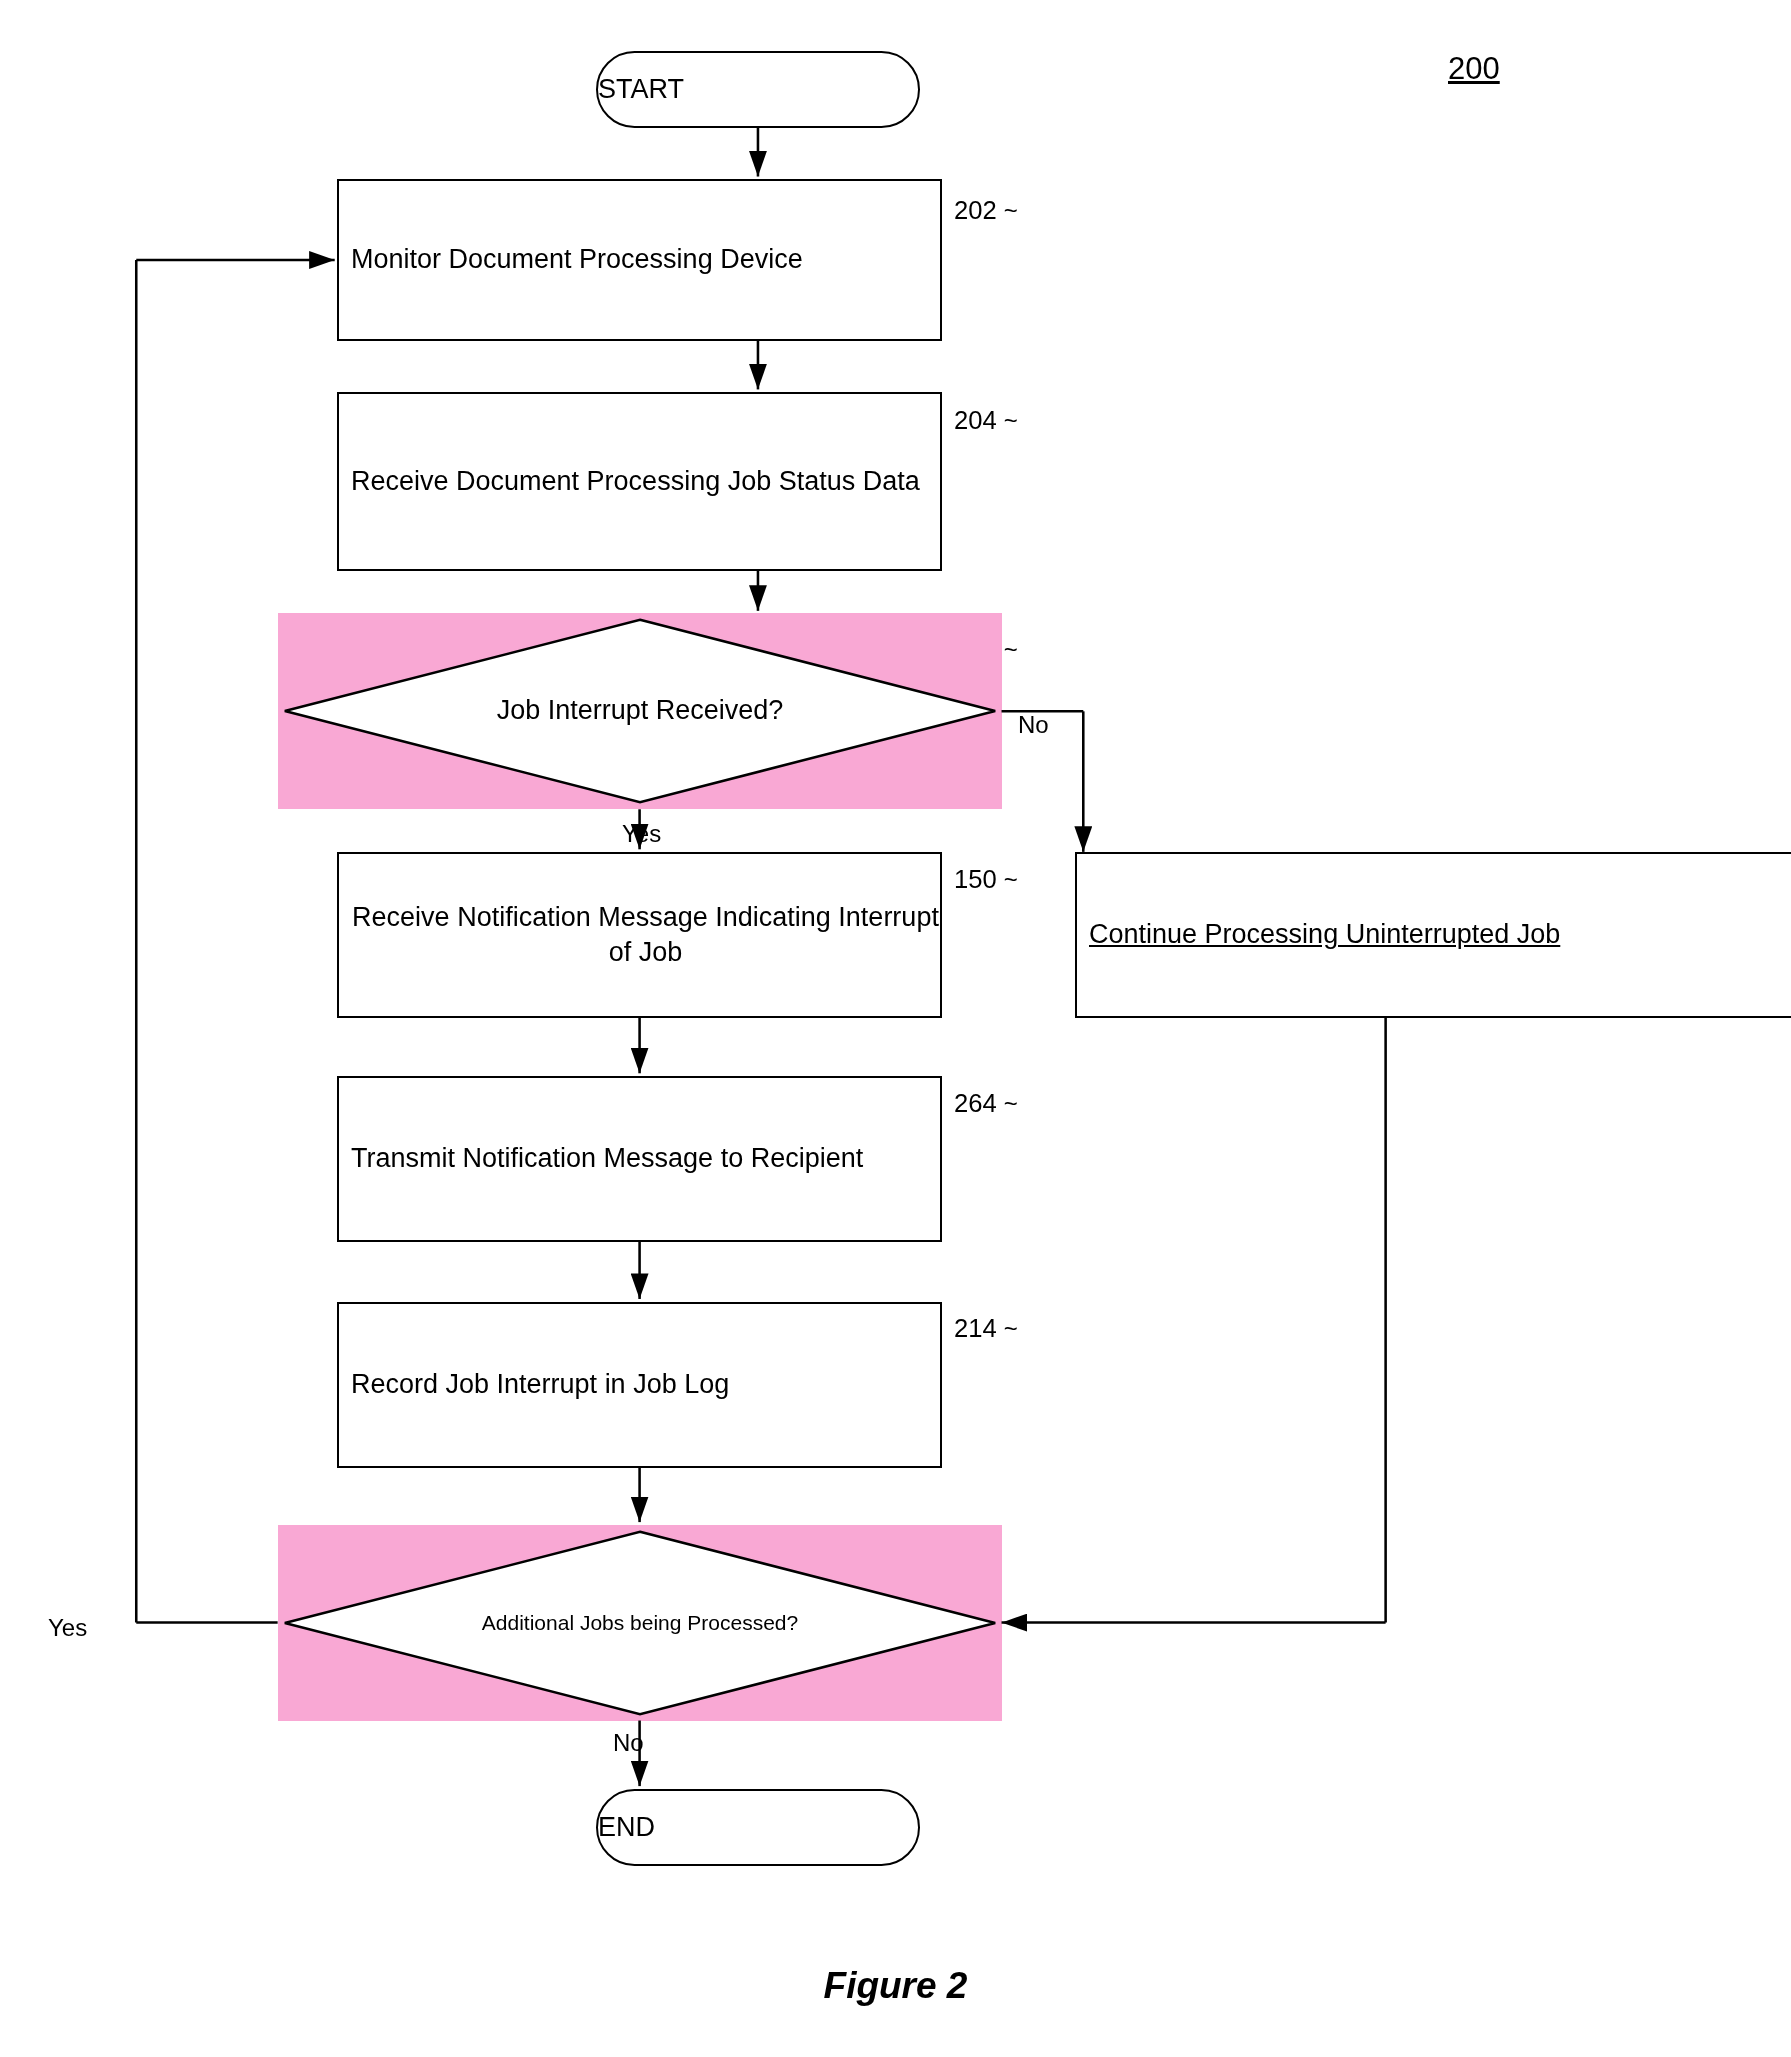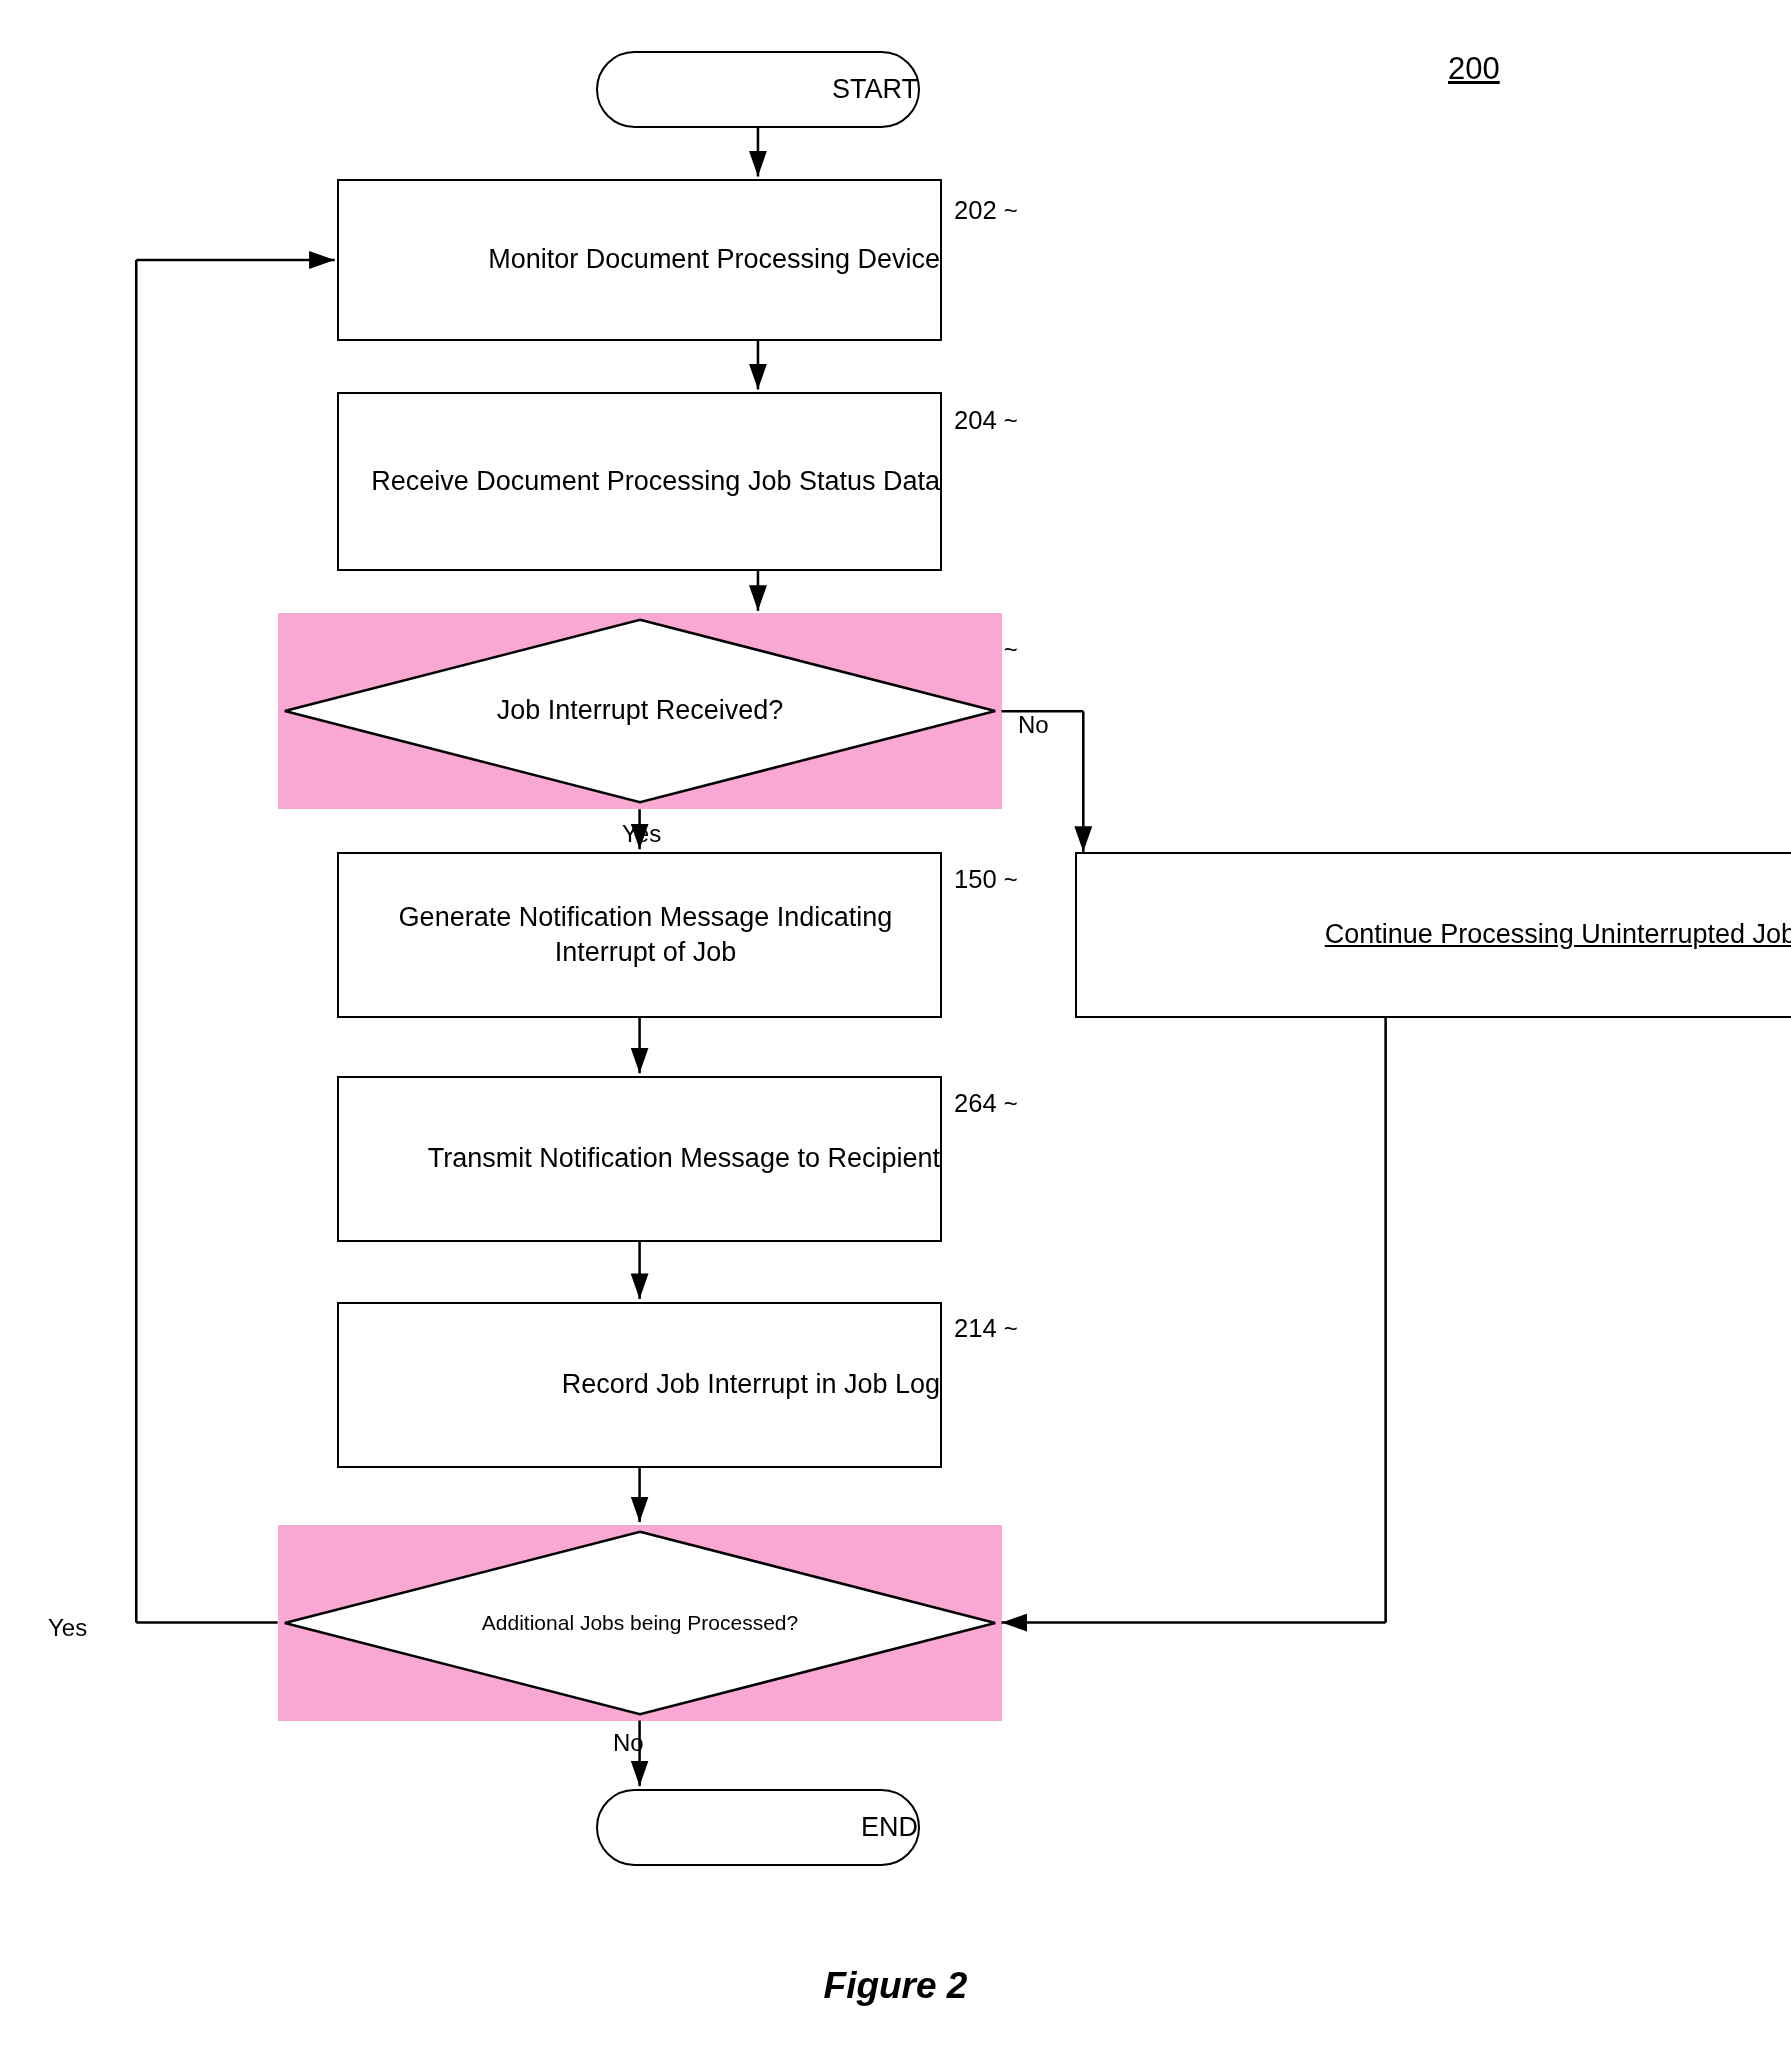--- a/index.html
+++ b/index.html
@@ -21,21 +21,21 @@
       position: absolute;
       font-size: 24px;
       color: #000;
     }
     .fc-node {
       position: absolute;
       border: 2.6px solid #000;
       background: #fff;
       display: flex;
       align-items: center;
-      justify-content: flex-end;
+      justify-content: flex-start;
       text-align: center;
       font-size: 27px;
       line-height: 1.3;
     }
     .fc-rect {
       border-radius: 0;
       padding-left: 12px;
     }
     .fc-rounded {
       border-radius: 43px;
@@ -138,21 +138,21 @@
   <div class="fc-label" style="left:622px; top:820px;">
     <span>Yes</span>
   </div>
 
   <div class="step-label" style="left:954px; top:865px;">
     <span>150</span>
     <span style="font-size:24px;">~</span>
   </div>
 
   <div class="fc-node fc-rect" style="left:337px; top:852px; width:605px; height:166px;">
-    <span>Generate Notification Message Indicating Interrupt of Job</span>
+    <span>Receive Notification Message Indicating Interrupt of Job</span>
   </div>
 
   <div class="step-label" style="left:1693px; top:863px;">
     <span>208</span>
     <span style="font-size:24px;">~</span>
   </div>
 
   <div class="fc-node fc-rect" style="left:1075px; top:852px; width:723px; height:166px;text-decoration:underline;">
     <span>Continue Processing Uninterrupted Job</span>
   </div>

